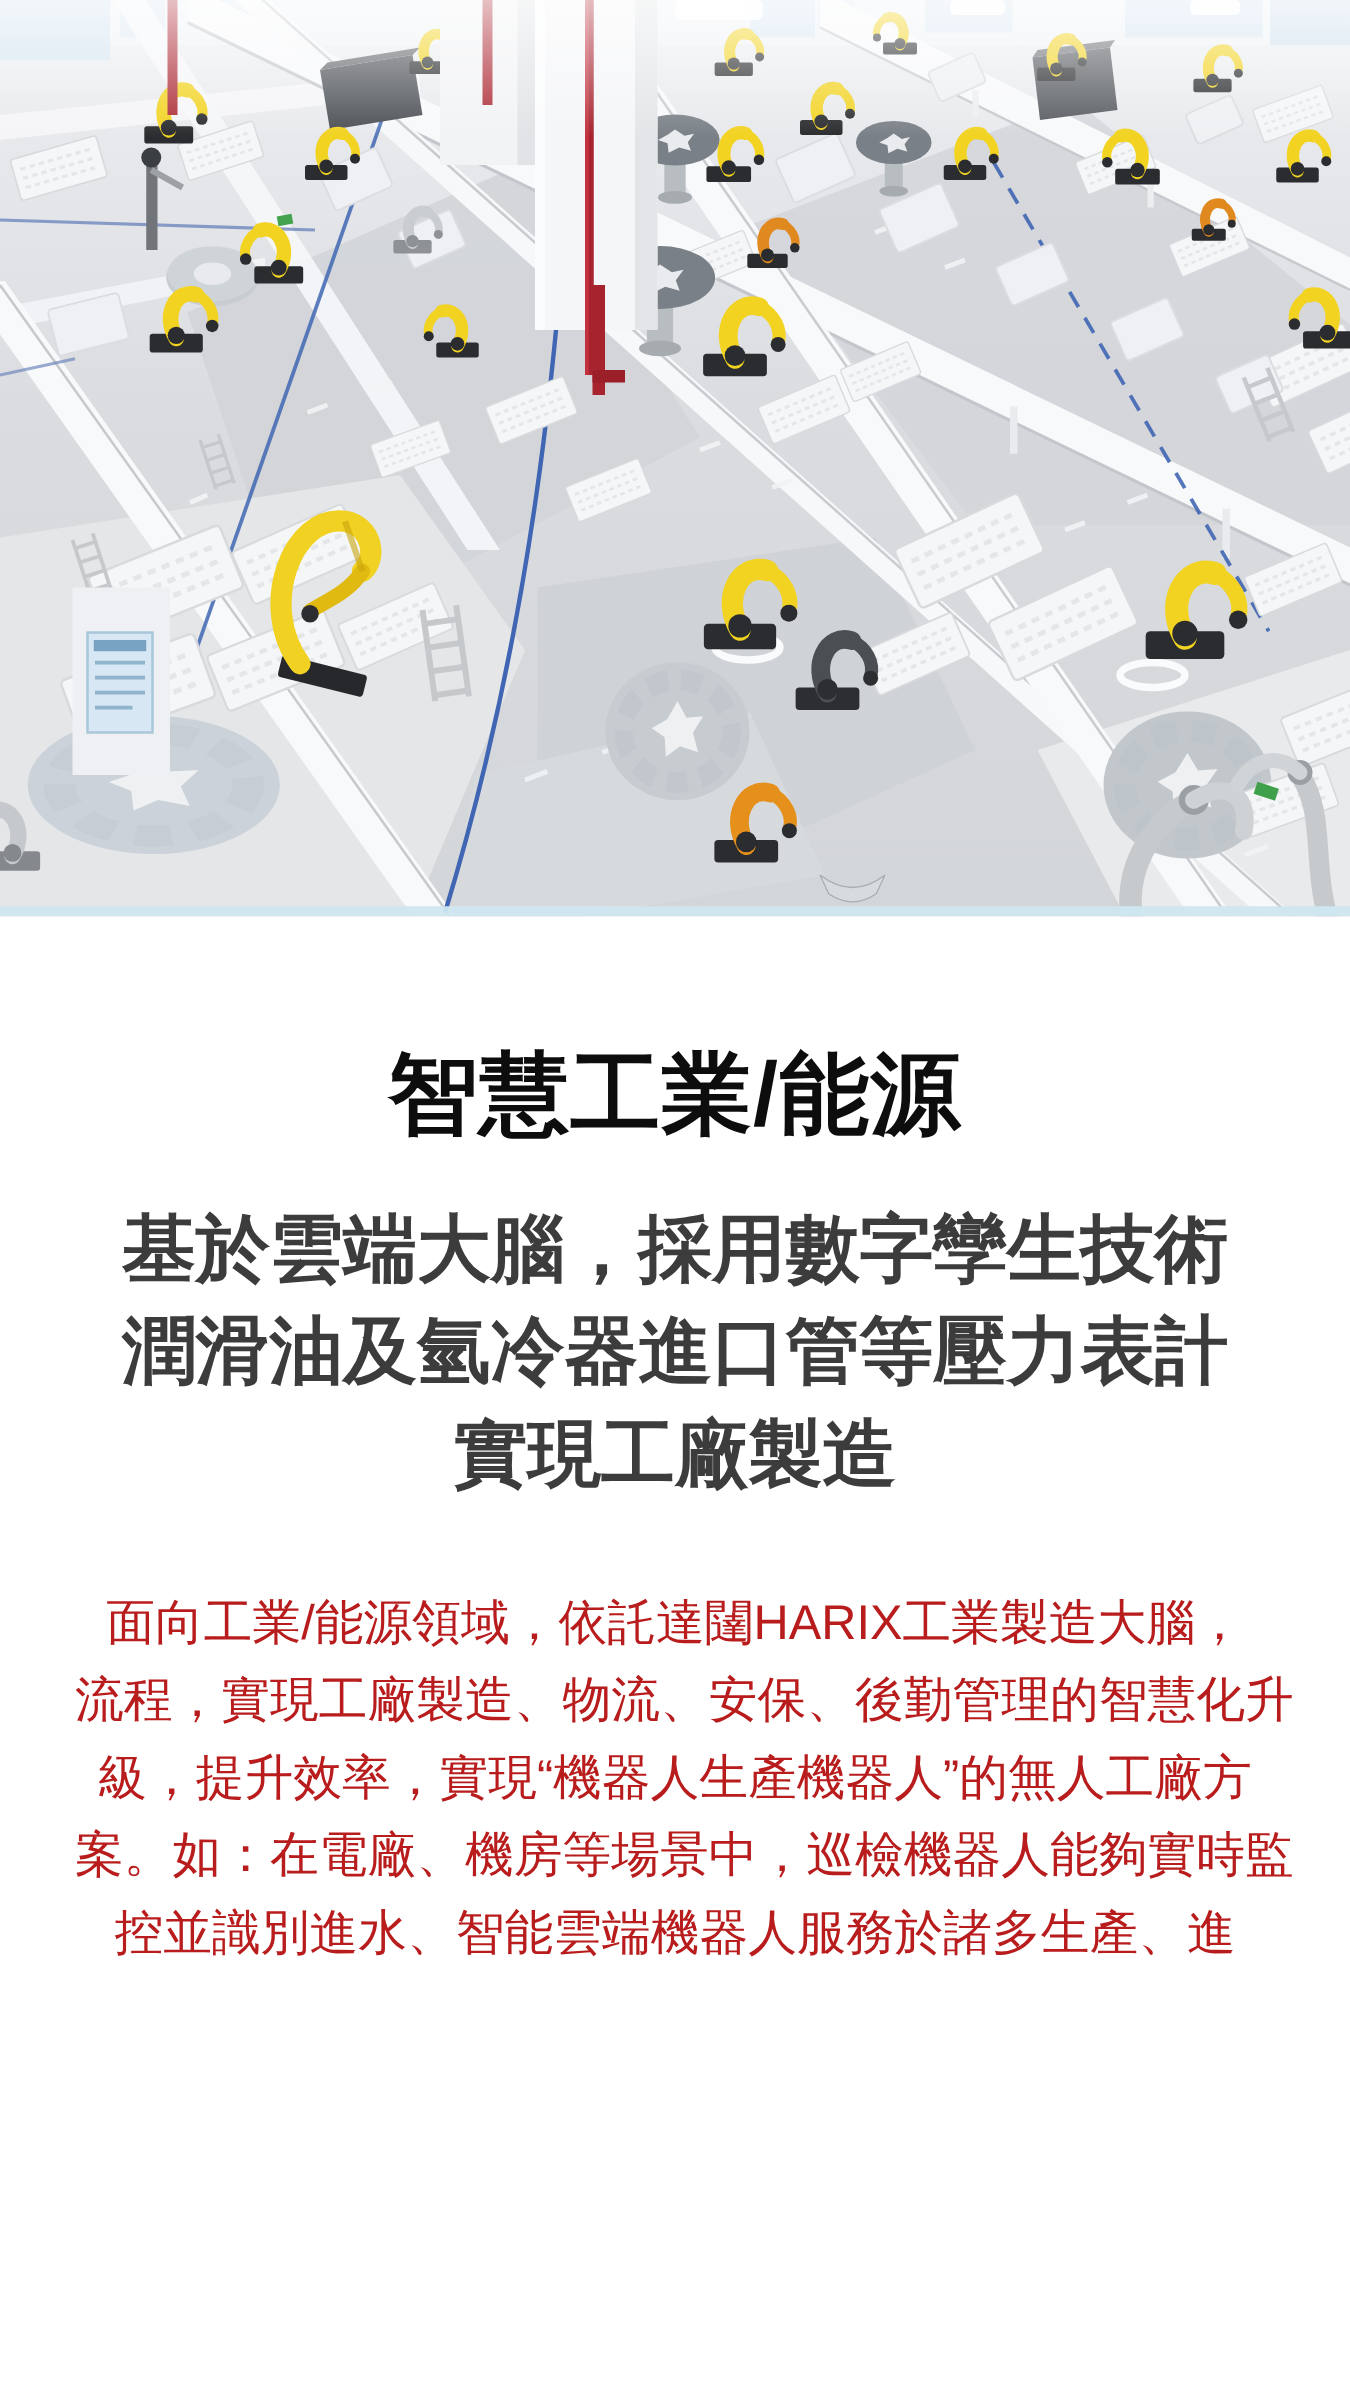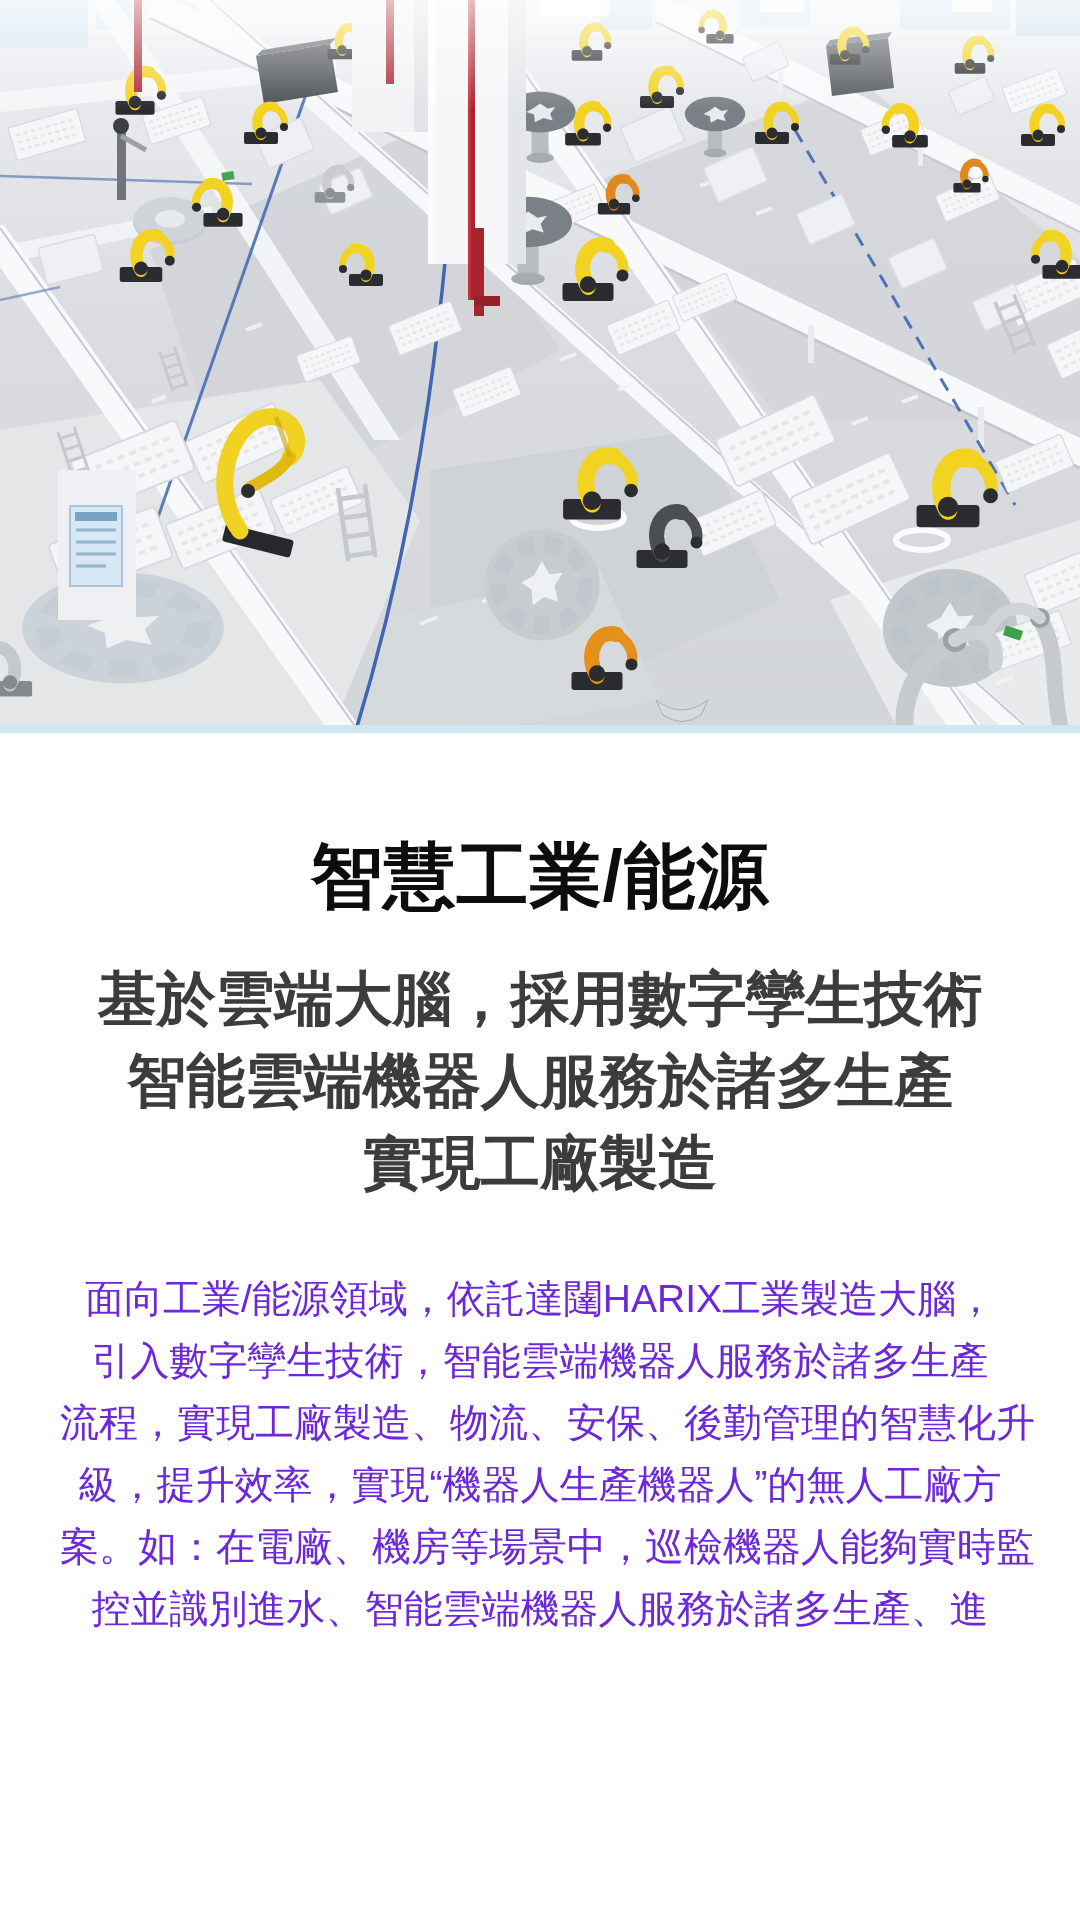--- a/index.html
+++ b/index.html
@@ -6,21 +6,21 @@
   body{background:#ffffff;font-family:"Liberation Sans","DejaVu Sans",sans-serif;}
   .page{width:1080px;height:1911px;margin:0 auto;background:#ffffff;overflow:hidden;position:relative;}
   .hero{margin:0;width:1080px;height:733px;overflow:hidden;position:relative;background:#d8dadd;}
   .hero svg{display:block;width:1080px;height:733px;}
   .title{margin:102px 0 0 0;text-align:center;font-size:72px;line-height:1.15;
          font-weight:600;color:#0d0d0d;letter-spacing:1px;white-space:nowrap;}
   .subtitle{margin:40px auto 0 auto;max-width:980px;text-align:center;
             font-size:59px;line-height:82px;font-weight:700;color:#3c3c3c;}
   .subtitle .ln{display:block;white-space:nowrap;}
   .bodytext{margin:64px auto 0 auto;max-width:960px;text-align:center;
-            font-size:39px;line-height:62px;font-weight:400;color:#6d28d9;}
+            font-size:39px;line-height:62px;font-weight:400;color:#b91c1c;}
   .bodytext .ln{display:block;white-space:nowrap;}
 </style>
 </head>
 <body>
 
 <div class="page">
 
   <figure class="hero">
   <svg viewBox="0 0 1080 733" preserveAspectRatio="xMidYMid slice" role="img">
     <title>雲端智能機器人無人工廠（機器人生產機器人）3D 場景</title>
@@ -310,26 +310,25 @@
 
     <rect x="0" y="725" width="1080" height="8" fill="#cfe7f0" opacity=".95"></rect>
     <rect x="0" y="0" width="1080" height="110" fill="url(#fadeTop)"></rect>
   </svg>
   </figure>
 
   <h1 class="title">智慧工業/能源</h1>
 
   <h2 class="subtitle">
     <span class="ln">基於雲端大腦，採用數字孿生技術</span>
-    <span class="ln">智能雲端機器人服務於諸多生產</span>
+    <span class="ln">潤滑油及氫冷器進口管等壓力表計</span>
     <span class="ln">實現工廠製造</span>
   </h2>
 
   <p class="bodytext">
     <span class="ln">面向工業/能源領域，依託達闥HARIX工業製造大腦，</span>
-    <span class="ln">引入數字孿生技術，智能雲端機器人服務於諸多生產</span>
     <span class="ln">流程，實現工廠製造、物流、安保、後勤管理的智慧化升</span>
     <span class="ln">級，提升效率，實現“機器人生產機器人”的無人工廠方</span>
     <span class="ln">案。如：在電廠、機房等場景中，巡檢機器人能夠實時監</span>
     <span class="ln">控並識別進水、智能雲端機器人服務於諸多生產、進</span>
   </p>
 
 </div>
 
 </body></html>

